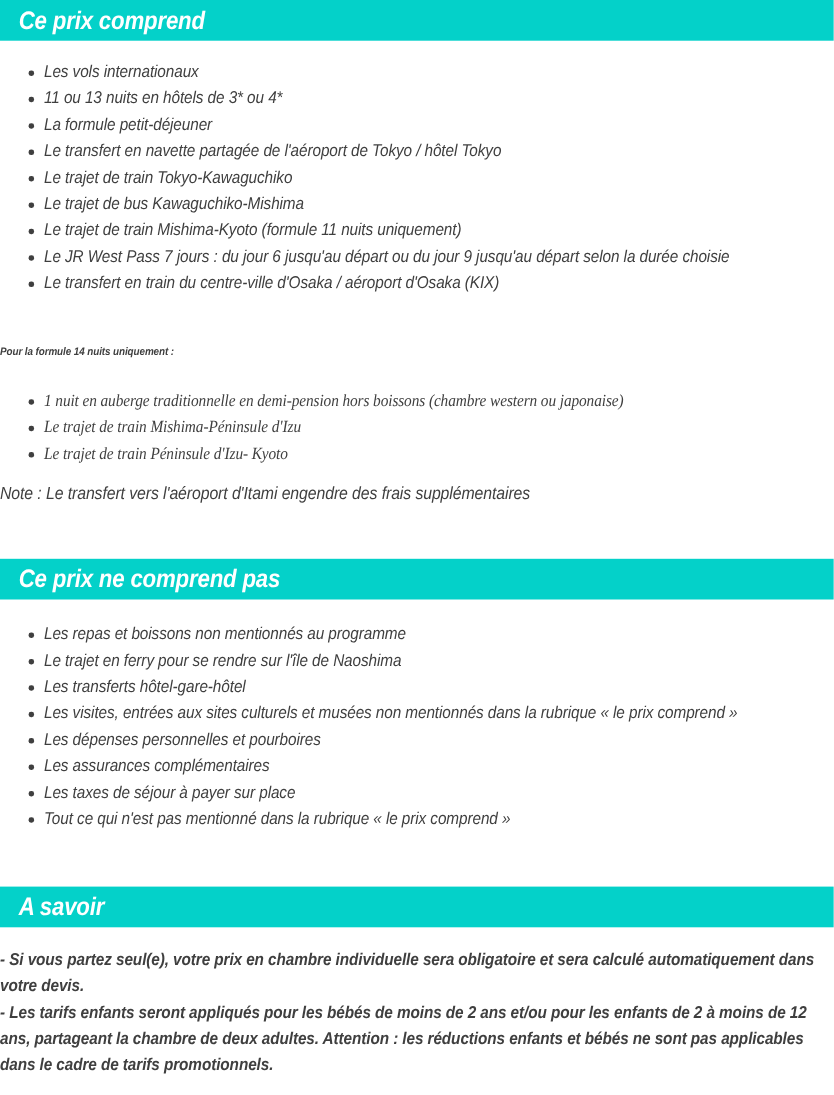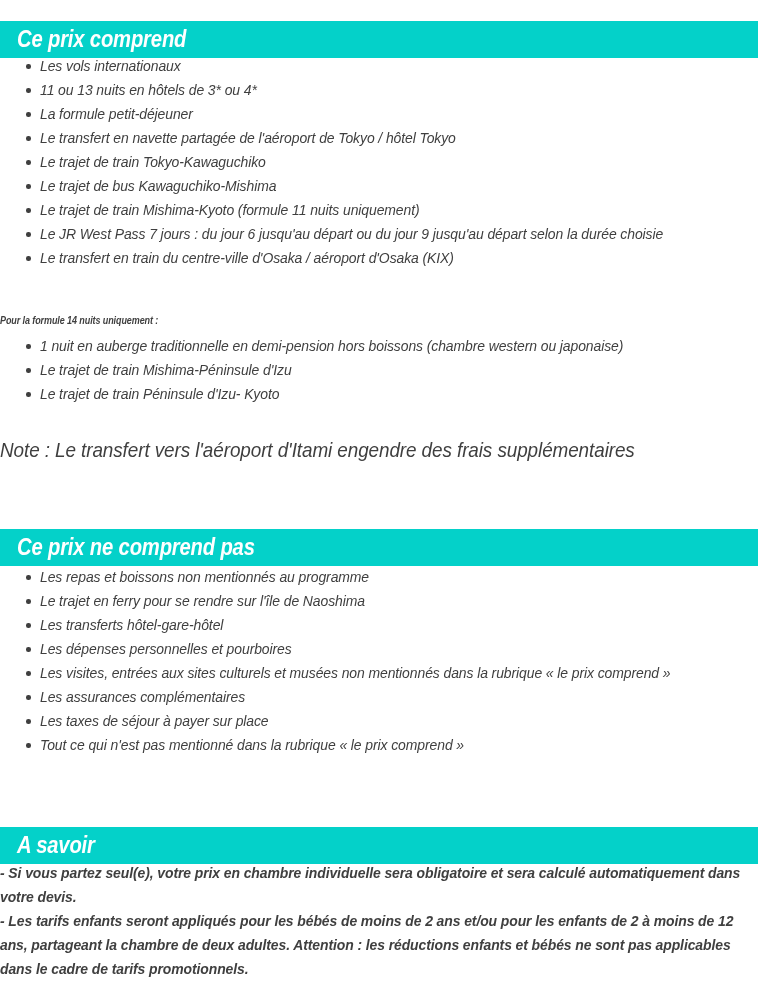--- a/index.html
+++ b/index.html
@@ -22,21 +22,20 @@
   }
 
   
   .section-bar {
     background: #04d1c9;
     height: 37px;
     display: flex;
     align-items: center;
     box-sizing: border-box;
     padding: 0 0 0 17px;
-    margin-top: 21px;
   }
   .section-bar .bar-title {
     color: #ffffff;
     font-style: italic;
     font-weight: bold;
     font-size: 23px;
     line-height: 23px;
     letter-spacing: -0.2px;
     transform: scaleX(0.88);
     transform-origin: left center;
@@ -88,21 +87,21 @@
     white-space: nowrap;
   }
   .sub-heading .txt {
     display: inline-block;
     transform: scaleX(0.9);
     transform-origin: left center;
   }
 
   .note-line {
     font-style: italic;
-    font-size: 21px;
+    font-size: 16px;
     line-height: 22px;
     white-space: nowrap;
   }
   .note-line .txt {
     display: inline-block;
     transform: scaleX(0.9);
     transform-origin: left center;
   }
 
   .para {
@@ -112,21 +111,21 @@
     margin: 0;
     width: 838px;
     transform: scaleX(0.9);
     transform-origin: left top;
   }
 
   
   #bar-included      { position: absolute; left: 0; top: 0;   width: 758px; }
   #list-included     { position: absolute; left: 0; top: 54px; width: 612px; }
   #heading-14nights  { position: absolute; left: 0; top: 311px; width: 758px; }
-  #list-14nights     { position: absolute; left: 0; top: 334px; width: 758px; }
+  #list-14nights     { position: absolute; left: 0; top: 353px; width: 758px; font-family: Liberation Serif, serif; }
   #note-itami        { position: absolute; left: 0; top: 439px; width: 758px; }
 
   #bar-excluded      { position: absolute; left: 0; top: 508px; width: 758px; }
   #list-excluded     { position: absolute; left: 0; top: 565px; width: 758px; }
 
   #bar-goodtoknow    { position: absolute; left: 0; top: 806px; width: 758px; }
   #paras-goodtoknow  { position: absolute; left: 0; top: 861px; width: 758px; font-weight: bold; }
 </style>
 </head>
 <body>
@@ -164,22 +163,22 @@
   </div>
 
   <div id="bar-excluded" class="section-bar">
     <span class="bar-title">Ce prix ne comprend pas</span>
   </div>
 
   <ul id="list-excluded" class="bullets content">
     <li><span class="txt">Les repas et boissons non mentionnés au programme</span></li>
     <li><span class="txt">Le trajet en ferry pour se rendre sur l'île de Naoshima</span></li>
     <li><span class="txt">Les transferts hôtel-gare-hôtel</span></li>
+    <li><span class="txt">Les visites, entrées aux sites culturels et musées non mentionnés dans la rubrique « le prix comprend »</span></li>
     <li><span class="txt">Les dépenses personnelles et pourboires</span></li>
-    <li><span class="txt">Les visites, entrées aux sites culturels et musées non mentionnés dans la rubrique « le prix comprend »</span></li>
     <li><span class="txt">Les assurances complémentaires</span></li>
     <li><span class="txt">Les taxes de séjour à payer sur place</span></li>
     <li><span class="txt">Tout ce qui n'est pas mentionné dans la rubrique « le prix comprend »</span></li>
   </ul>
 
   <div id="bar-goodtoknow" class="section-bar">
     <span class="bar-title">A savoir</span>
   </div>
 
   <div id="paras-goodtoknow" class="content">

